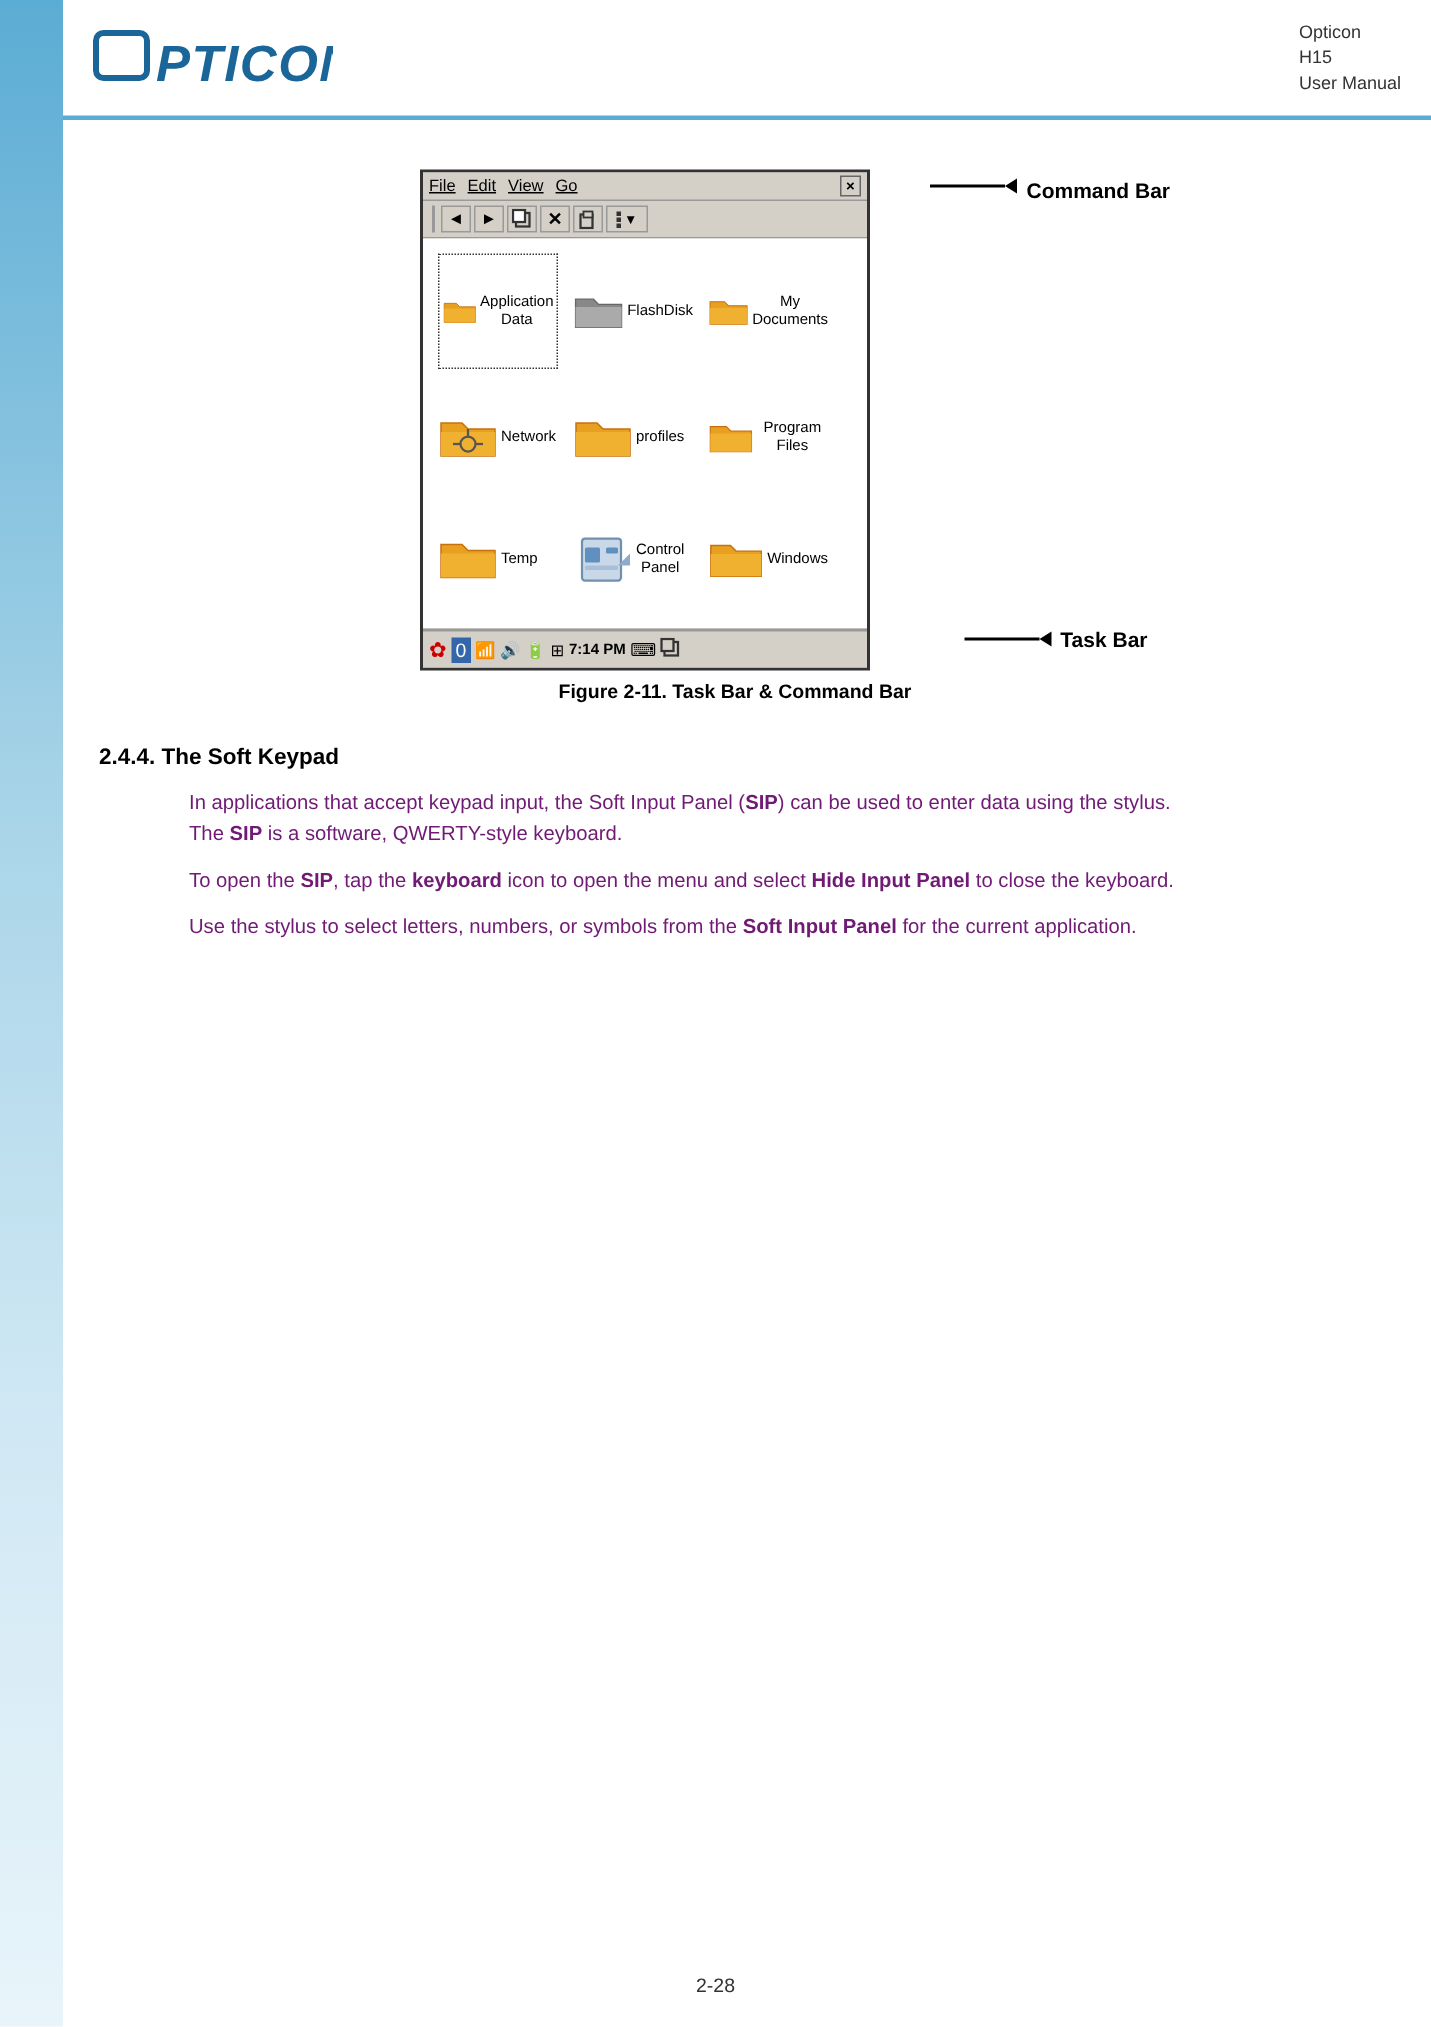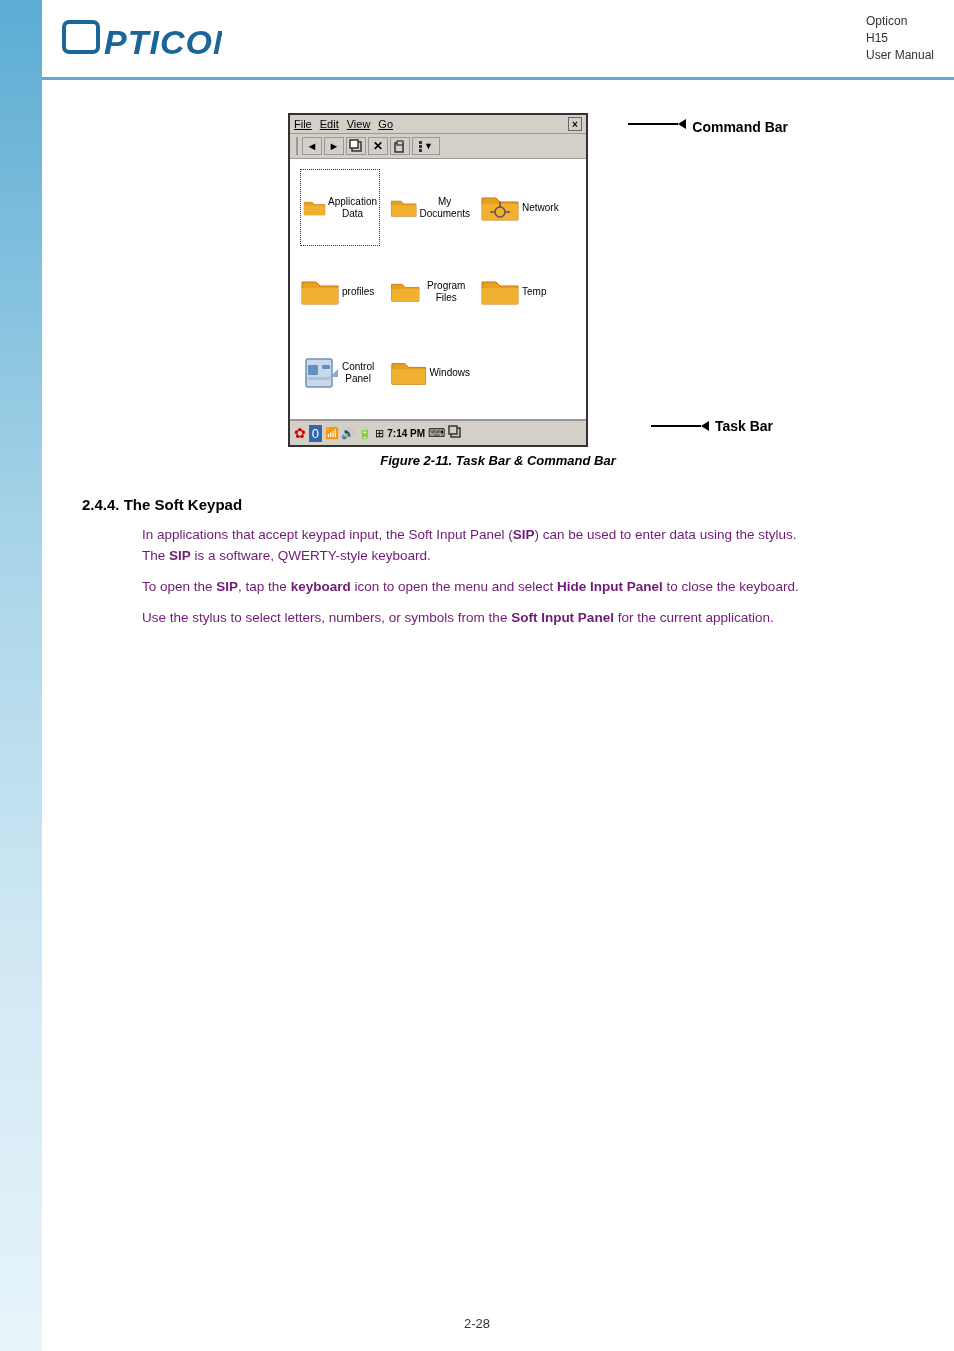--- a/index.html
+++ b/index.html
@@ -44,21 +44,21 @@
     .header-info {
       font-size: 12px;
       color: #333;
       line-height: 1.4;
     }
 
     
     .main-content {
       position: absolute;
       top: 83px;
-      left: 42px;
+      left: 26px;
       right: 0;
       padding: 30px 40px;
     }
 
     
     .screenshot-container {
       display: flex;
       flex-direction: column;
       align-items: center;
       margin-bottom: 8px;
@@ -172,21 +172,20 @@
       font-size: 10px;
     }
 
     .taskbar-time {
       font-size: 10px;
       font-weight: bold;
     }
 
     .figure-caption {
       font-size: 13px;
-      font-style: italic;
       font-weight: bold;
       text-align: center;
       margin-top: 6px;
       color: #000;
     }
 
     
     .section-heading {
       font-size: 15px;
       font-weight: bold;
@@ -286,20 +285,27 @@
         <div class="file-content">
 
           <div class="file-item selected">
             <svg width="40" height="32" viewBox="0 0 40 32">
               <path d="M2 8 L2 28 L38 28 L38 10 L20 10 L16 6 L2 6 Z" fill="#e8a020" stroke="#c87010" stroke-width="1"></path>
               <path d="M2 12 L38 12 L38 28 L2 28 Z" fill="#f0b030"></path>
             </svg>
             <span class="file-label">Application<br>Data</span>
           </div>
 
+          <div class="file-item">
+            <svg width="40" height="32" viewBox="0 0 40 32">
+              <path d="M2 8 L2 28 L38 28 L38 10 L20 10 L16 6 L2 6 Z" fill="#888" stroke="#666" stroke-width="1"></path>
+              <path d="M2 12 L38 12 L38 28 L2 28 Z" fill="#aaa"></path>
+            </svg>
+            <span class="file-label">FlashDisk</span>
+          </div>
 
           <div class="file-item">
             <svg width="40" height="32" viewBox="0 0 40 32">
               <path d="M2 8 L2 28 L38 28 L38 10 L20 10 L16 6 L2 6 Z" fill="#e8a020" stroke="#c87010" stroke-width="1"></path>
               <path d="M2 12 L38 12 L38 28 L2 28 Z" fill="#f0b030"></path>
             </svg>
             <span class="file-label">My<br>Documents</span>
           </div>
 
           <div class="file-item">

